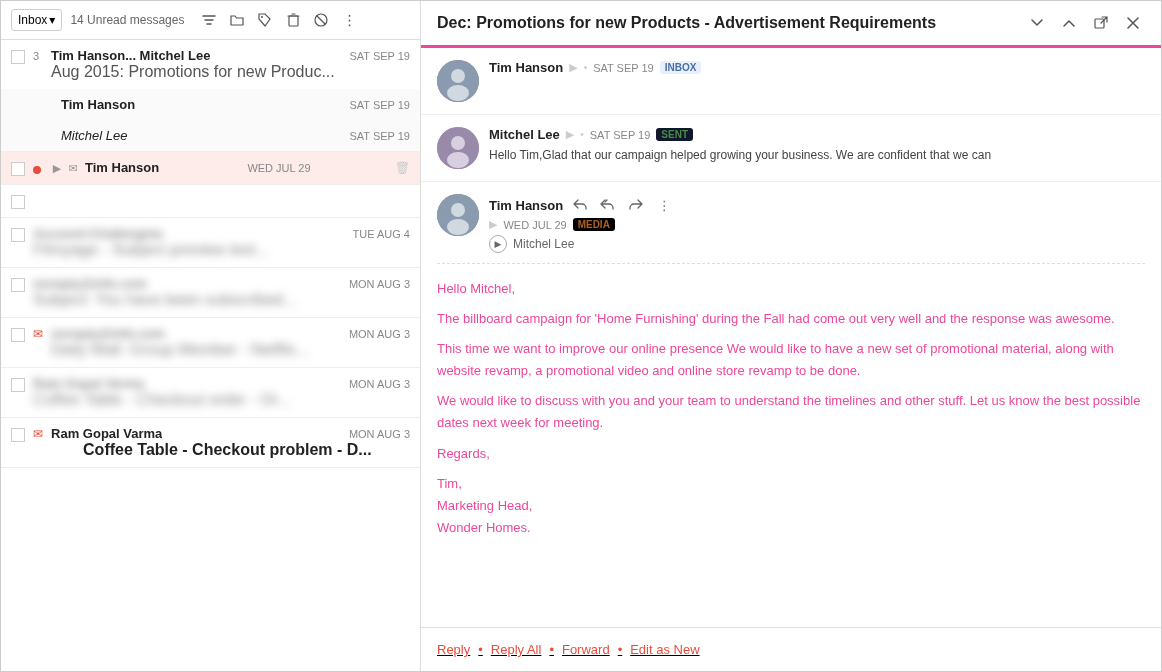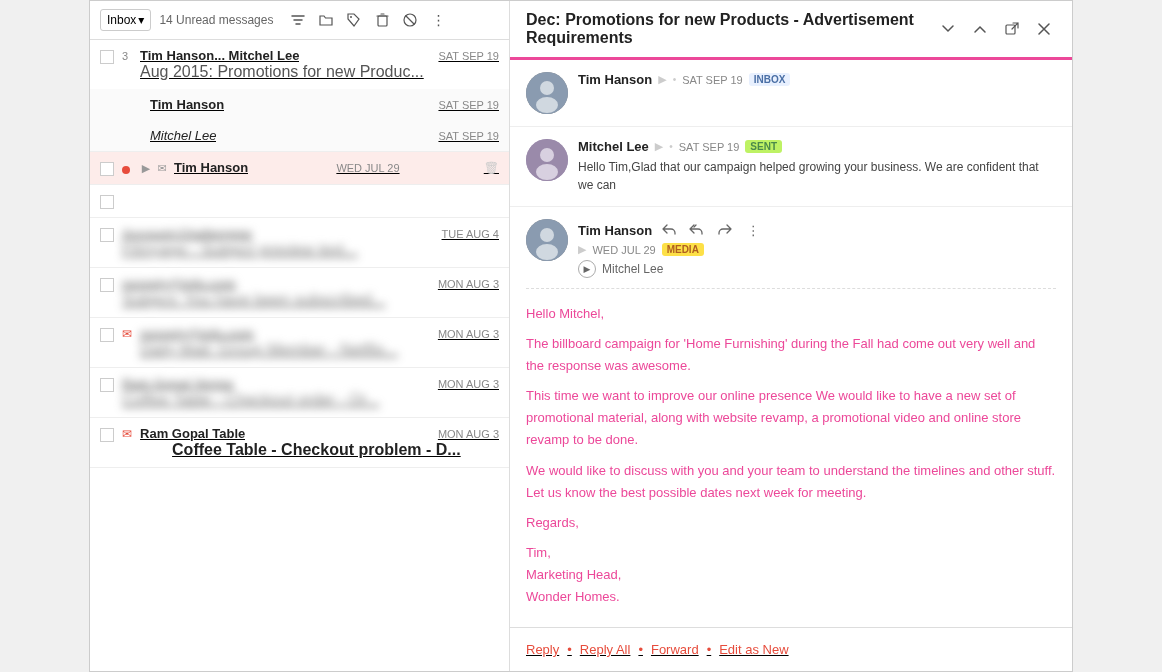--- a/index.html
+++ b/index.html
@@ -1,19 +1,19 @@
 <!DOCTYPE html>
 <html><head>
   <meta charset="utf-8">
   <style>
     * { box-sizing: border-box; margin: 0; padding: 0; }
     body { font-family: Arial, sans-serif; font-size: 13px; background: #f0f0f0; display: flex; justify-content: center; align-items: center; width: 1162px; height: 672px; overflow: hidden; }
 
     .app-container {
-      width: 984px;
+      width: 1162px;
       height: 672px;
       display: flex;
       background: #fff;
       border: 1px solid #ccc;
     }
 
     
     .left-panel {
       width: 420px;
       min-width: 420px;
@@ -97,21 +97,20 @@
       background: #e74c3c;
       border-radius: 50%;
       margin-top: 4px;
       margin-right: 4px;
       min-width: 8px;
     }
 
     .thread-content {
       flex: 1;
       min-width: 0;
-      text-decoration: underline;
     }
 
     .thread-top {
       display: flex;
       justify-content: space-between;
       align-items: baseline;
     }
 
     .thread-sender {
       font-weight: 600;
@@ -280,22 +279,22 @@
     }
 
     .msg-tag {
       font-size: 10px;
       padding: 1px 5px;
       border-radius: 3px;
       font-weight: bold;
     }
 
     .tag-inbox { background: #e8f0fe; color: #4a6fa5; }
-    .tag-sent { background: #bef264; color: #4a8a4a; }
-    .tag-media { background: #fde047; color: #b06020; }
+    .tag-sent { background: #0f172a; color: #4a8a4a; }
+    .tag-media { background: #000000; color: #b06020; }
 
     .msg-preview {
       font-size: 12px;
       color: #444;
       margin-top: 4px;
       line-height: 1.5;
     }
 
     .msg-card-expanded {
       padding: 12px 16px;
@@ -562,21 +561,21 @@
       </div>
 
       <div class="thread-group">
         <div class="thread-row">
           <div class="thread-row-icons">
             <div class="checkbox"></div>
             <span style="font-size:12px; color:#e74c3c; margin-right:4px;">✉</span>
           </div>
           <div class="thread-content">
             <div class="thread-top">
-              <span class="thread-sender">Ram Gopal Table</span>
+              <span class="thread-sender">Ram Gopal Varma</span>
               <span class="thread-date">MON AUG 3</span>
             </div>
             <div class="thread-subject bold">Coffee Table - Checkout problem - D...</div>
           </div>
         </div>
       </div>
 
     </div>
   </div>
 

